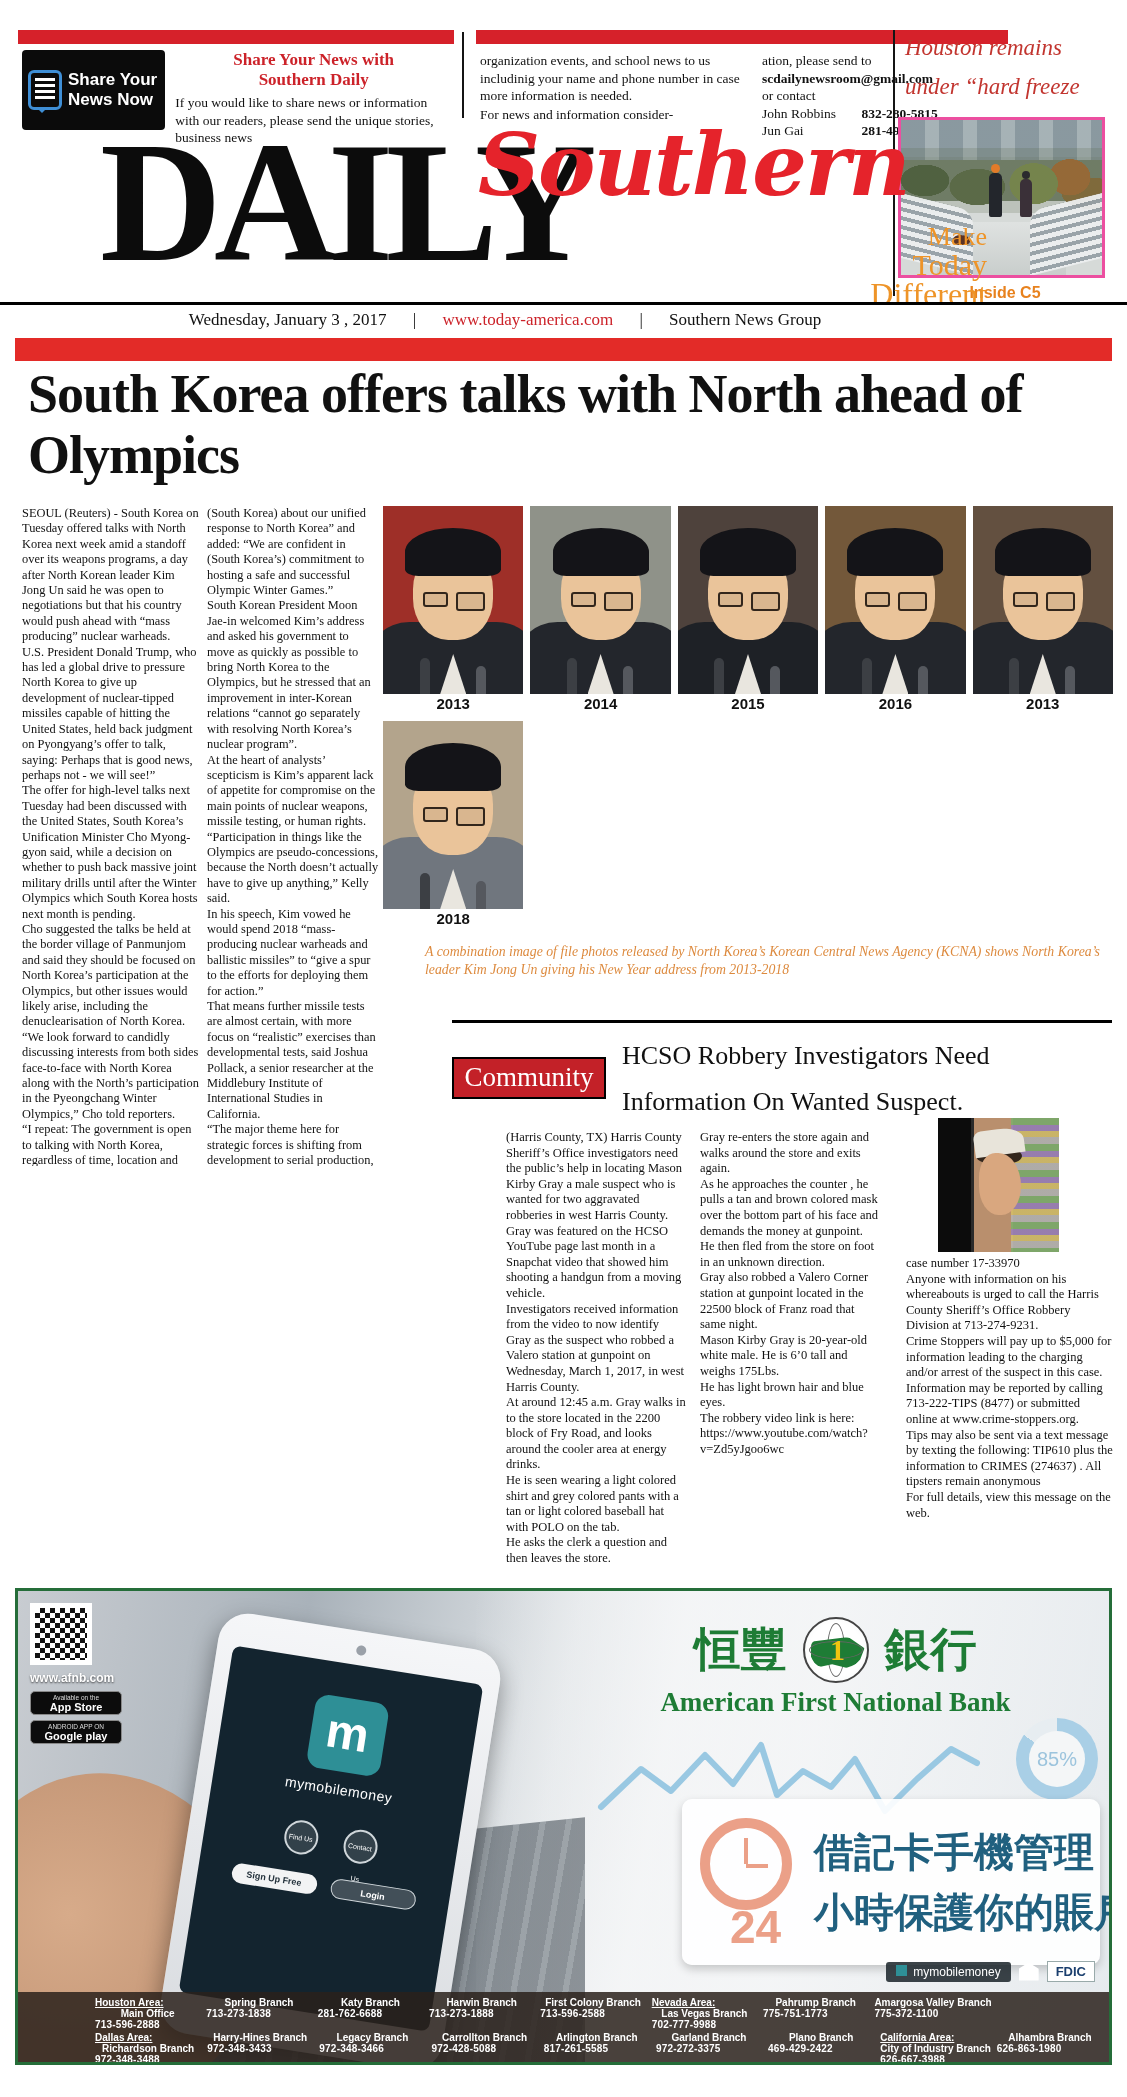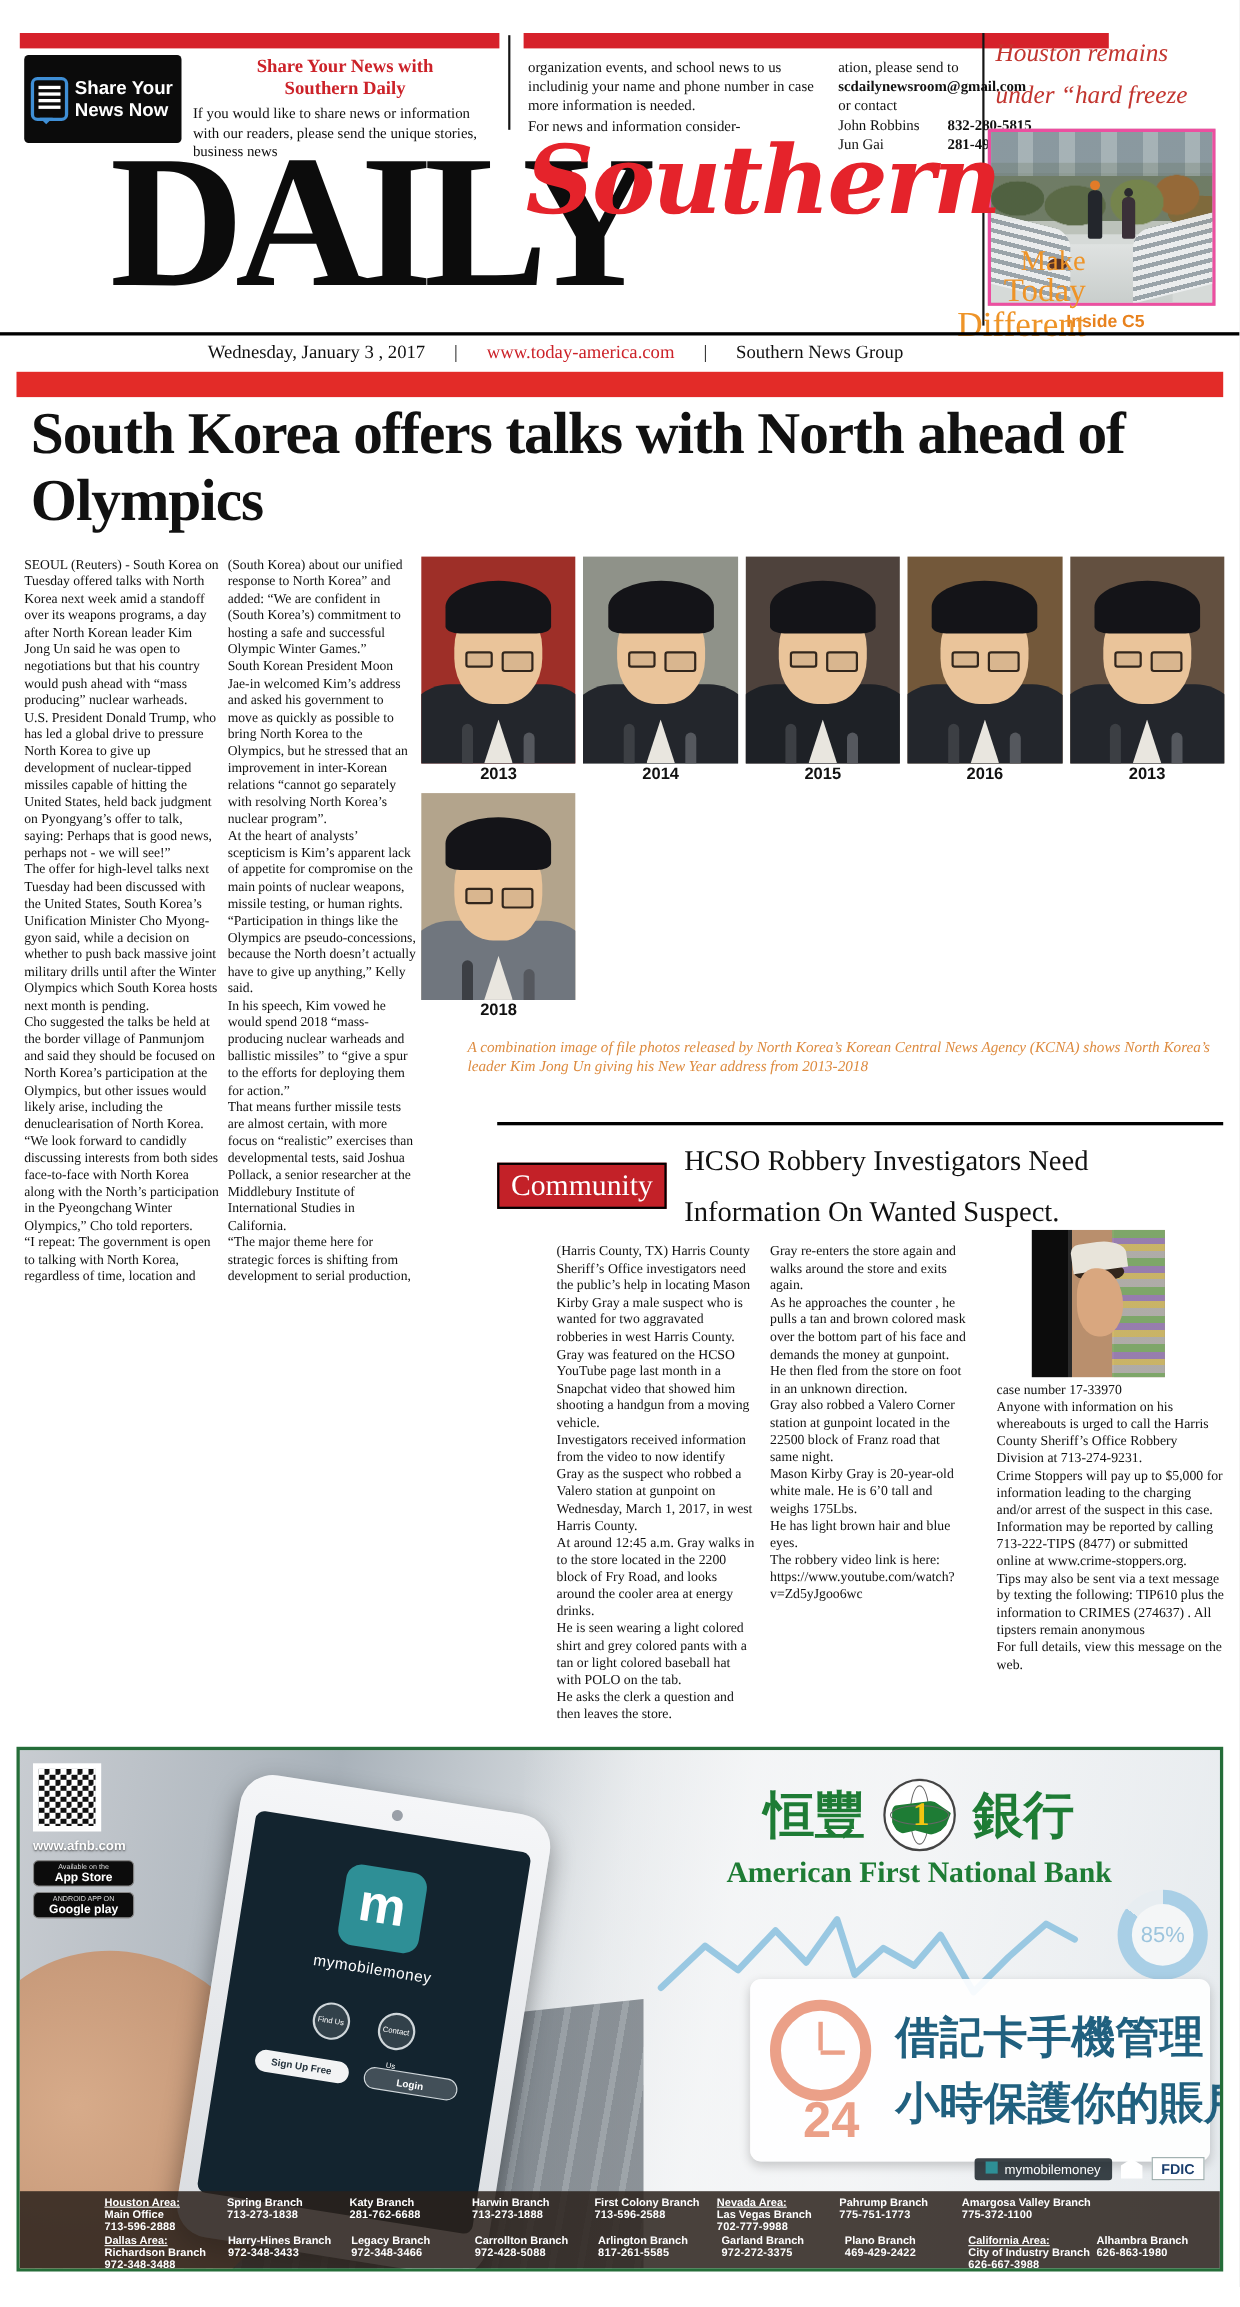--- a/index.html
+++ b/index.html
@@ -186,21 +186,21 @@
   .mm-badge .sq { display:inline-block; width:11px; height:11px; background:#2e8f96; margin-right:6px; }
   .ehl { width:20px; height:18px; background:#fff; clip-path:polygon(50% 0,100% 35%,100% 100%,0 100%,0 35%); }
   .fdic { background:#fff; color:#1b3f6e; font-family:"Liberation Sans",sans-serif; font-weight:bold;
         font-size:13px; padding:2px 8px; border:1px solid #9aa; }
 
   
   .branches { position:absolute; left:0; bottom:0; width:100%; height:70px; background:#2a211bd9; color:#fff;
         font-family:"Liberation Sans",sans-serif; padding:3px 6px 3px 77px; }
   .br-row { display:grid; grid-template-columns:repeat(9,1fr); column-gap:6px; }
   .br-area { font-weight:bold; font-size:10px; text-decoration:underline; line-height:11px; white-space:nowrap; }
-  .br-name { font-weight:bold; font-size:10px; line-height:11px; white-space:nowrap; }
+  .br-name { font-weight:bold; font-size:10px; line-height:11px; white-space:nowrap;text-align:center; }
   .br-phone { font-weight:bold; font-size:10px; line-height:11px; letter-spacing:.2px; }
   .br-cell { min-height:32px; padding-top:2px; }
 </style>
 </head>
 <body>
 
 <div class="page">
 
   <div class="hdr-redbar bar1"></div>
   <div class="hdr-redbar bar2"></div>

